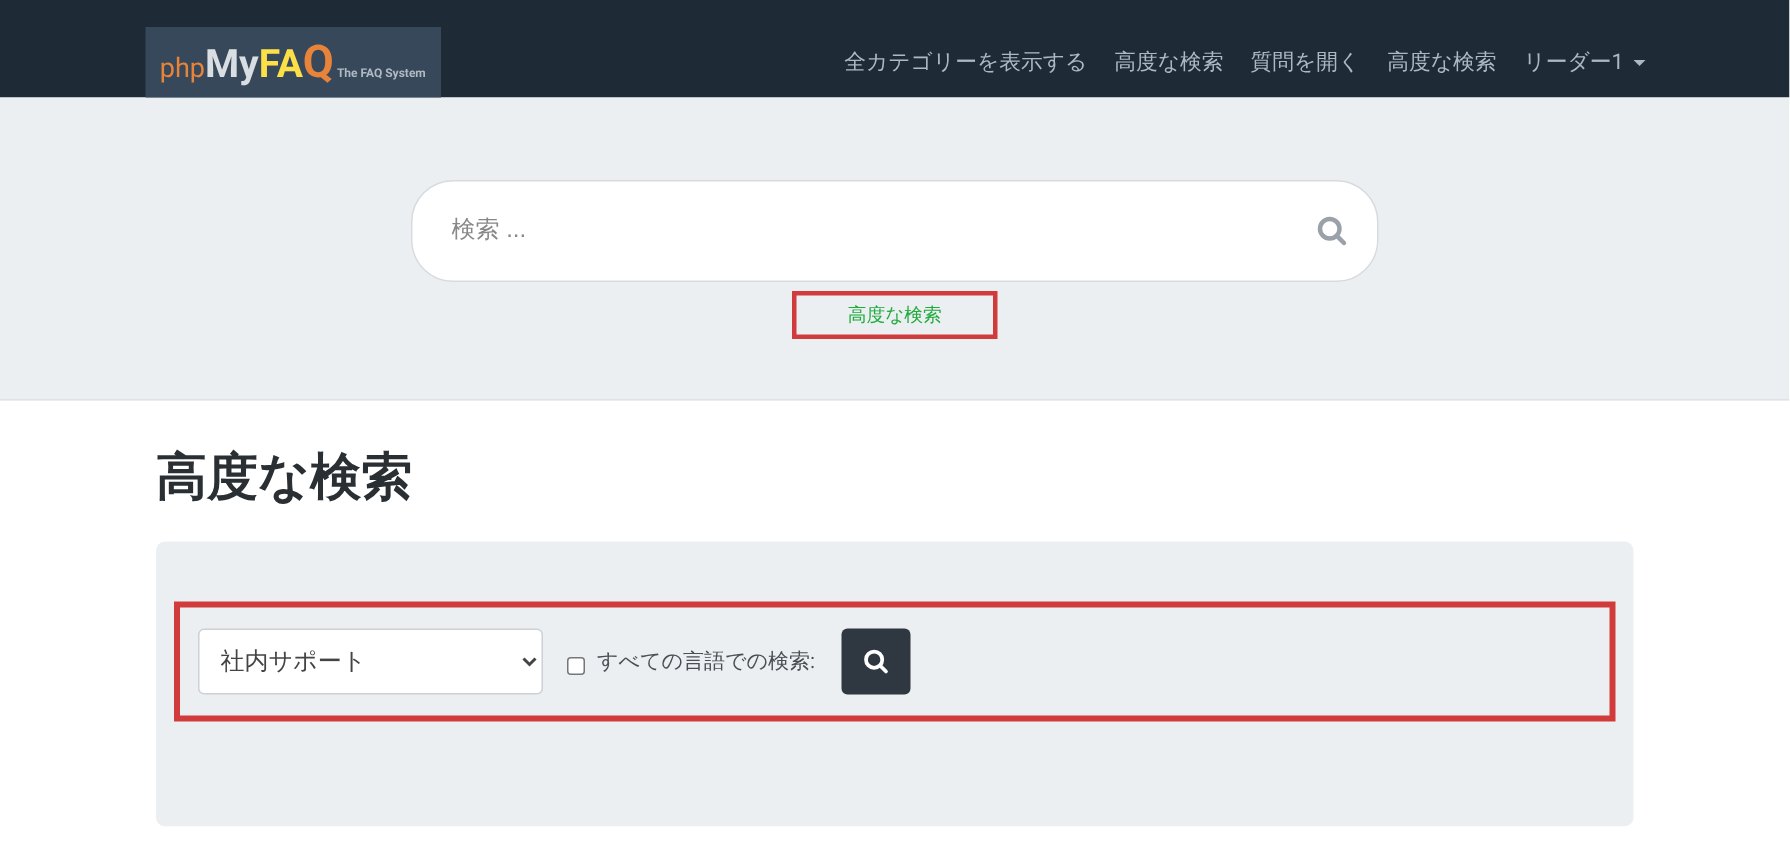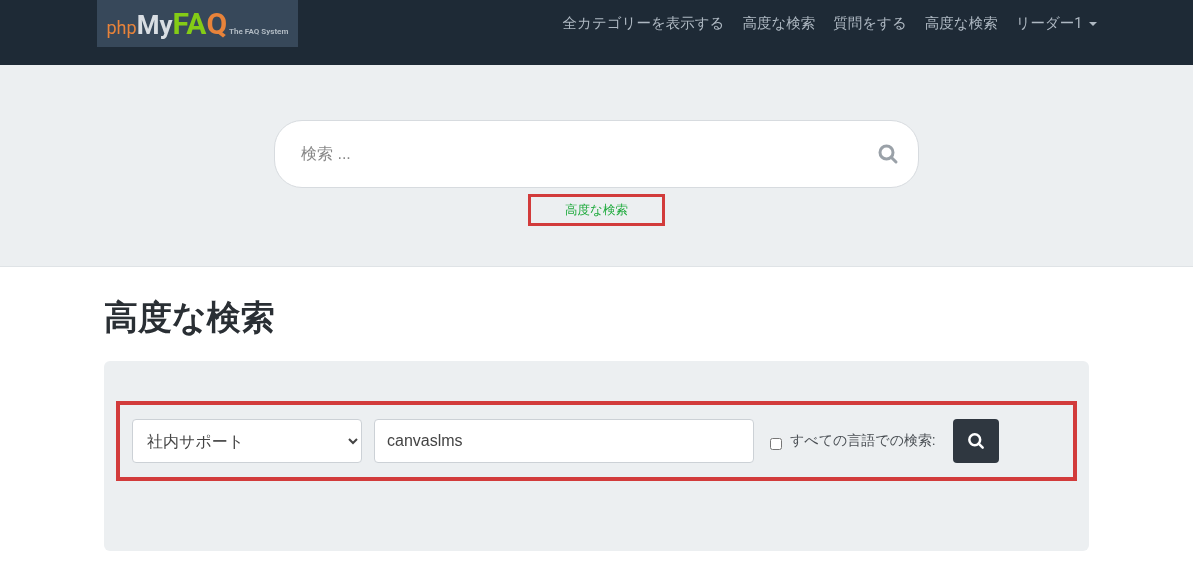--- a/index.html
+++ b/index.html
@@ -7,40 +7,40 @@
     font-family: -apple-system, BlinkMacSystemFont, "Segoe UI", Roboto, "Helvetica Neue", Arial, sans-serif;
     background: #fff;
     color: #333;
     width: 1193px;
   }
   
   .navbar {
     background: #1e2a36;
     height: 65px;
     display: flex;
-    align-items: flex-start;
+    align-items: flex-end;
     padding: 0 0;
   }
   .navbar-inner {
     width: 1000px;
     margin: 0 auto;
     display: flex;
     align-items: center;
     justify-content: space-between;
   }
   .logo-box {
     background: #37485a;
     padding: 6px 10px;
     display: inline-flex;
     align-items: baseline;
     font-weight: bold;
   }
   .logo-php { color: #e8833a; font-size: 18px; font-weight: normal; }
   .logo-my { color: #d9dee3; font-size: 26px; }
-  .logo-fa { color: #84cc16; font-size: 30px; }
+  .logo-fa { color: #fde047; font-size: 26px; }
   .logo-q { color: #e8833a; font-size: 30px; font-weight: bold; }
   .logo-sub { color:#b0bac3; font-size:8px; margin-left:2px; }
   .nav-links { display: flex; align-items: center; gap: 18px; margin-left: 30px; }
   .nav-link { color: #aeb8c2; font-size: 14.5px; text-decoration: none; cursor: pointer; }
   .nav-link.dropdown::after { content:""; display:inline-block; margin-left:6px; vertical-align:middle; border-top:4px solid #aeb8c2; border-left:4px solid transparent; border-right:4px solid transparent; }
   
   .hero {
     background: #eceff1;
     padding: 55px 0 40px 0;
     border-bottom: 1px solid #dfe3e6;
@@ -155,21 +155,21 @@
     <a class="logo-box">
       <span class="logo-php">php</span>
       <span class="logo-my">My</span>
       <span class="logo-fa">FA</span>
       <span class="logo-q">Q</span>
       <span class="logo-sub">The FAQ System</span>
     </a>
     <div class="nav-links">
       <a class="nav-link">全カテゴリーを表示する</a>
       <a class="nav-link">高度な検索</a>
-      <a class="nav-link">質問をする</a>
+      <a class="nav-link">質問を開く</a>
       <a class="nav-link">高度な検索</a>
       <a class="nav-link dropdown">リーダー1</a>
     </div>
   </div>
 </div>
 
 <div class="hero">
   <div class="search-pill">
     <input type="text" placeholder="検索 ..." style="">
     <span class="search-icon">
@@ -185,21 +185,20 @@
 </div>
 
 <div class="container">
   <h1 class="page-title">高度な検索</h1>
 
   <div class="panel">
     <div class="form-row-outline">
       <select class="category">
         <option>社内サポート</option>
       </select>
-      <input class="term" type="text" value="canvaslms" style="">
       <label class="chk-wrap">
         <input type="checkbox" style="">
         <span>すべての言語での検索:</span>
       </label>
       <button class="go">
         <svg class="svg-icon" width="20" height="20" viewBox="0 0 24 24" fill="none" stroke="currentColor" stroke-width="3" stroke-linecap="round">
             <circle cx="10.5" cy="10.5" r="6.5"></circle>
             <line x1="20" y1="20" x2="15.2" y2="15.2"></line>
           </svg>
       </button>

